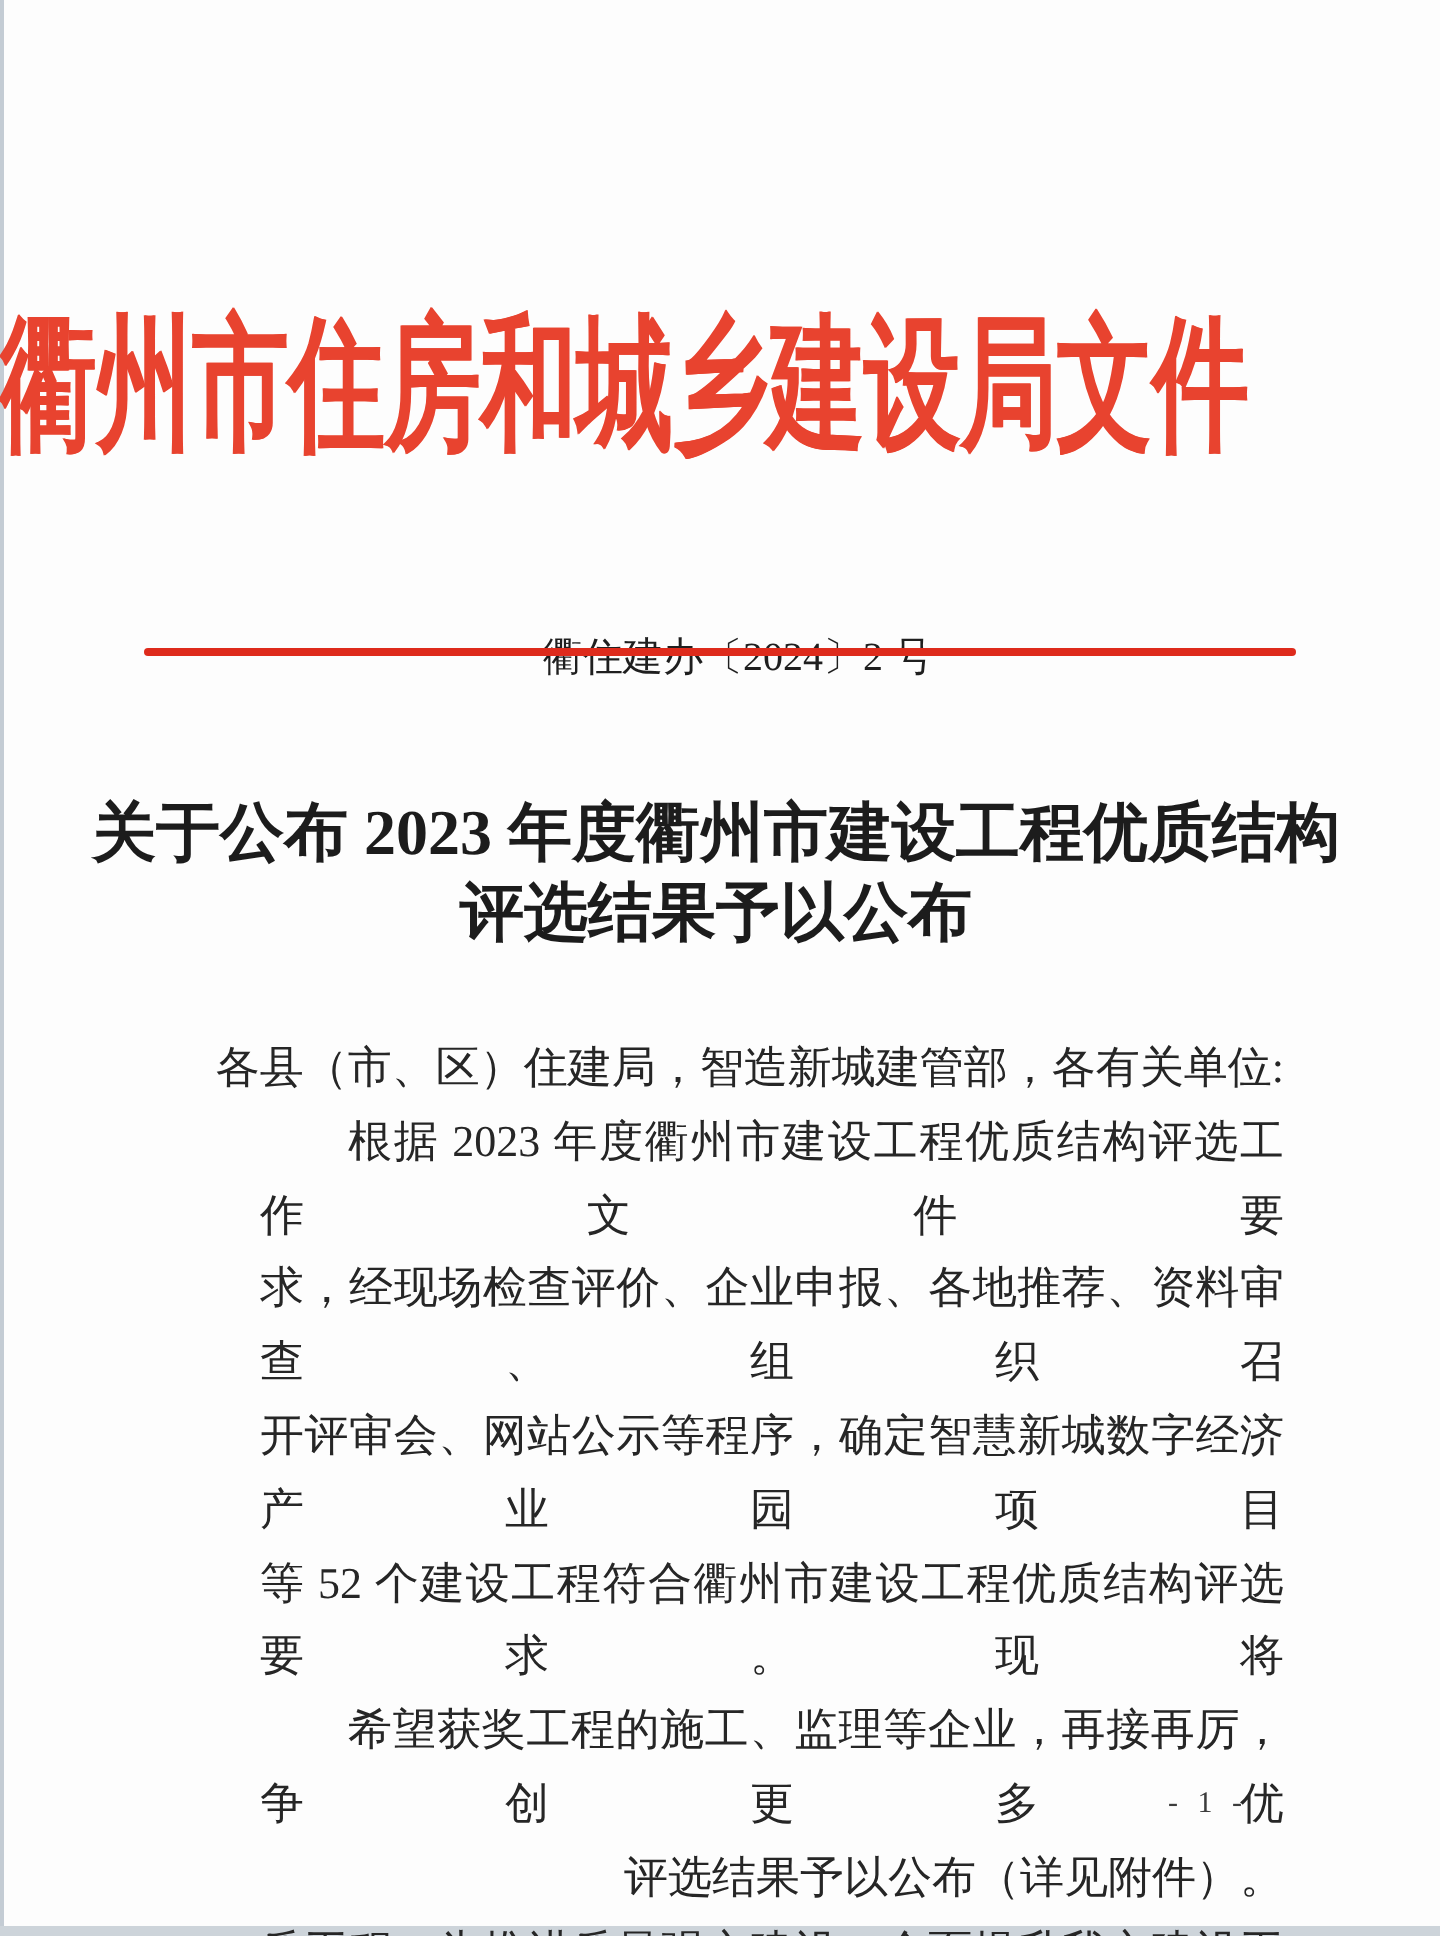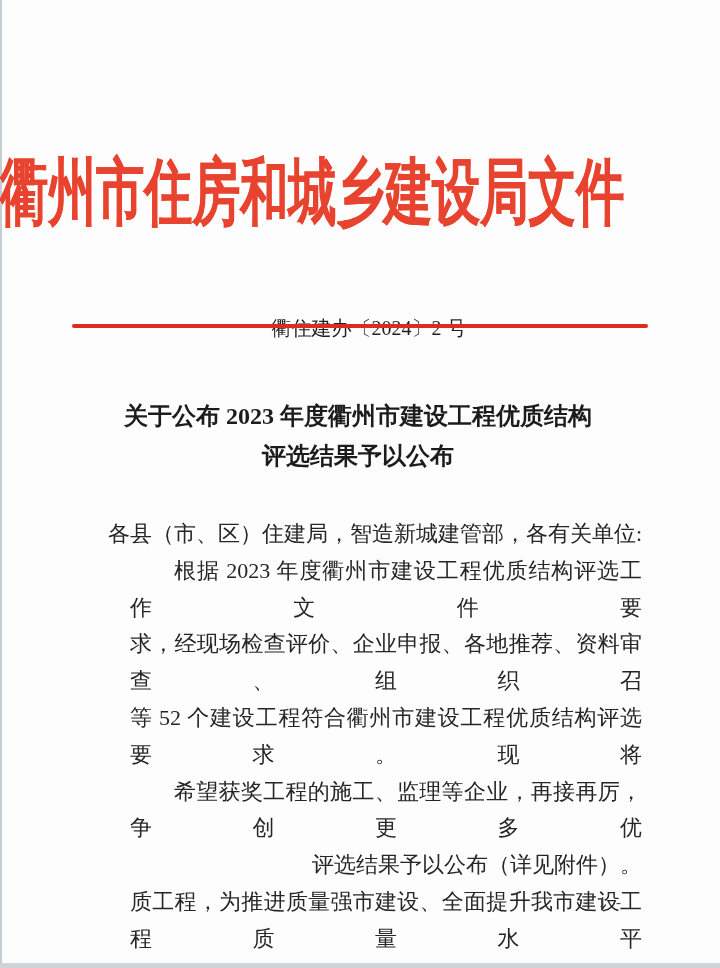--- a/index.html
+++ b/index.html
@@ -64,21 +64,21 @@
     width: 576px; height: 4px;
     background: #de2b1c;
     border-radius: 2px;
   }
   
   .doc-title {
     position: absolute;
     top: 396px; left: 0;
     width: 716px;
     text-align: center;
-    font-size: 24px;
+    font-size: 32px;
     font-weight: bold;
     color: #1c1c1c;
     line-height: 40px;
   }
   
   .body-text {
     position: absolute;
     top: 516px; left: 90px;
     width: 552px;
     font-size: 22px;
@@ -126,20 +126,21 @@
 
   <div class="doc-title">
     <div>关于公布 2023 年度衢州市建设工程优质结构</div>
     <div>评选结果予以公布</div>
   </div>
 
   <div class="body-text">
     <div class="line">各县（市、区）住建局，智造新城建管部，各有关单位:</div>
     <div class="line justify indent">根据 2023 年度衢州市建设工程优质结构评选工作文件要</div>
     <div class="line justify">求，经现场检查评价、企业申报、各地推荐、资料审查、组织召</div>
+    <div class="line justify">开评审会、网站公示等程序，确定智慧新城数字经济产业园项目</div>
     <div class="line justify">等 52 个建设工程符合衢州市建设工程优质结构评选要求。现将</div>
     <div class="line justify indent">希望获奖工程的施工、监理等企业，再接再厉，争创更多优</div>
     <div class="line">评选结果予以公布（详见附件）。</div>
     <div class="line justify">质工程，为推进质量强市建设、全面提升我市建设工程质量水平</div>
 
   </div>
 
   <div class="page-number">- 1 -</div>
 
 </div>

